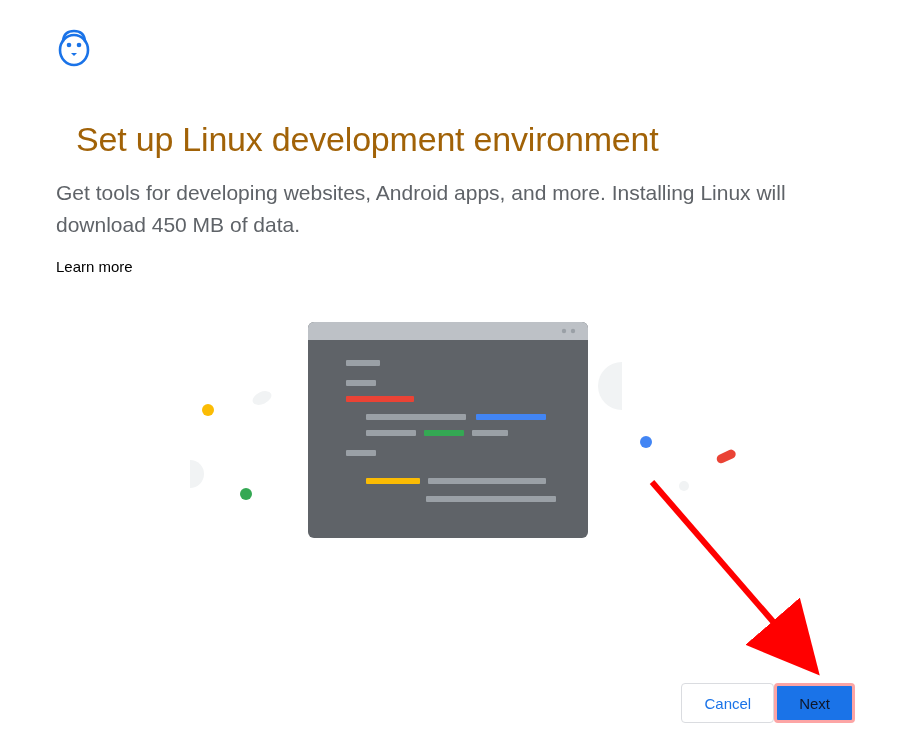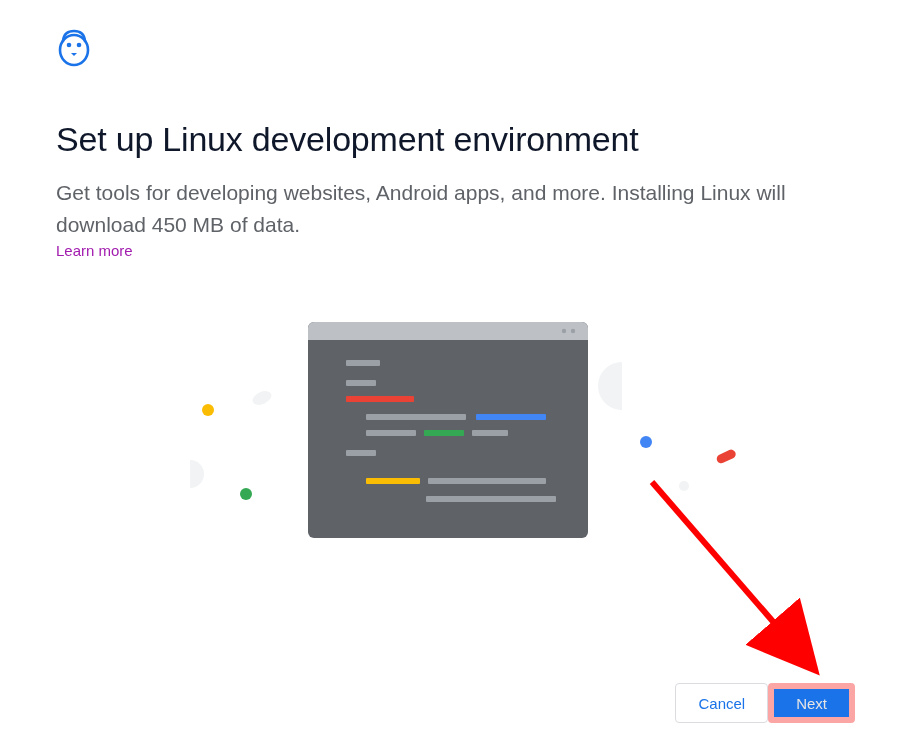--- a/index.html
+++ b/index.html
@@ -1,27 +1,27 @@
 <!DOCTYPE html>
 <html><head>
 <meta charset="utf-8">
 <style>
   * { box-sizing: border-box; margin: 0; padding: 0; }
   html, body { width: 911px; height: 753px; background: #fff; font-family: "Google Sans", "Helvetica Neue", Arial, sans-serif; color: #202124; }
   .page { position: relative; width: 911px; height: 753px; }
   .logo { position: absolute; left: 56px; top: 27px; }
   .content { position: absolute; left: 56px; top: 120px; right: 56px; }
-  h1 { font-size: 34px; font-weight: 400; color: #0f172a; letter-spacing: -0.2px; margin-bottom: 18px; }
+  h1 { font-size: 34px; font-weight: 400; color: #a16207; letter-spacing: -0.2px; margin-bottom: 18px; margin-left: 20px; }
   .desc { font-size: 21px; color: #5f6368; line-height: 1.5; }
-  .learn { font-size: 15px; color: #a21caf; text-decoration: none; cursor: pointer; display: inline-block; margin-top: 2px; }
+  .learn { font-size: 15px; color: #000000; text-decoration: none; cursor: pointer; display: inline-block; margin-top: 18px; }
   .illus-wrap { position: absolute; left: 0; right: 0; top: 320px; height: 240px; }
   .buttons { position: absolute; right: 56px; bottom: 30px; display: flex; }
   .btn { height: 40px; padding: 0 22px; border-radius: 4px; font-size: 15px; font-weight: 500; cursor: pointer; display: inline-flex; align-items: center; justify-content: center; }
   .btn-cancel { background: #fff; border: 1px solid #dadce0; color: #1a73e8; }
-  .btn-next { background: #1a73e8; border: 6px solid #fca5a5; color: #e5e5e5; text-align: right; }
+  .btn-next { background: #1a73e8; border: 3px solid #fca5a5; color: #0f172a; text-align: right; }
   .arrow { position: absolute; pointer-events: none; }
 </style>
 </head>
 <body>
 
 <div class="page">
 
   <div class="logo">
     <svg width="36" height="40" viewBox="0 0 36 40">
       <ellipse cx="18" cy="23" rx="14" ry="15" fill="none" stroke="#1a73e8" stroke-width="2.6"></ellipse>

